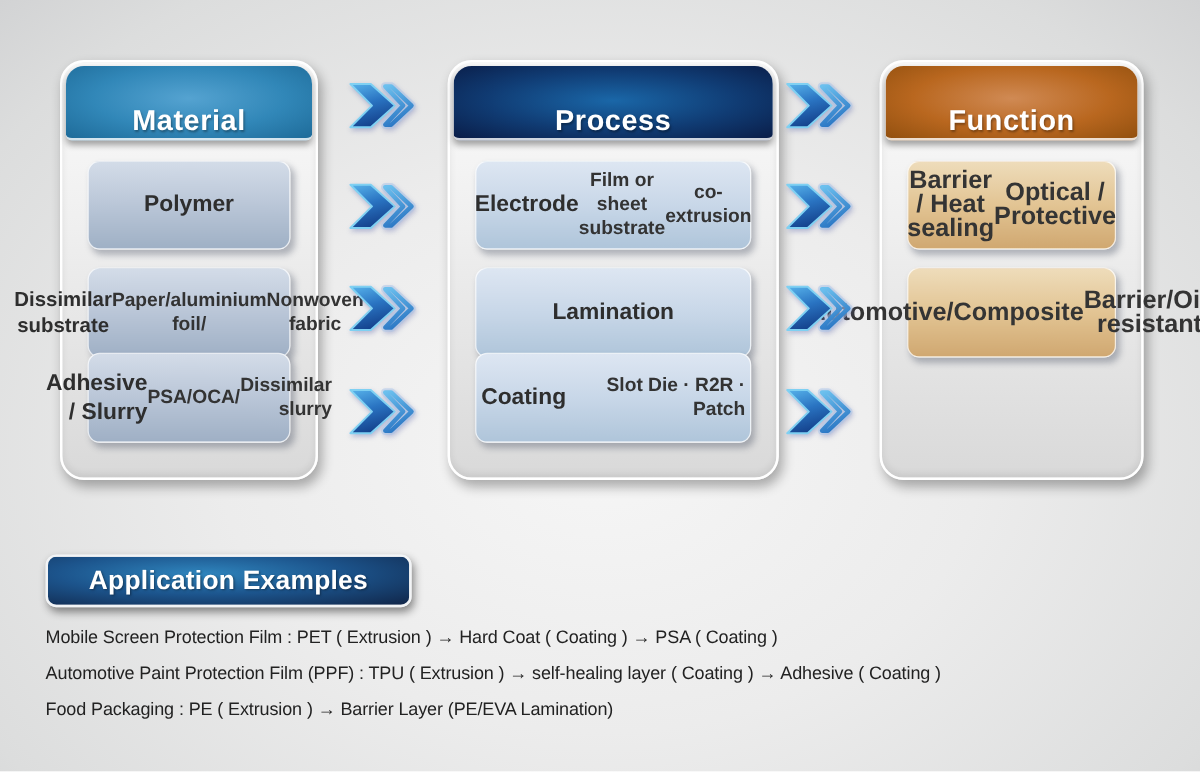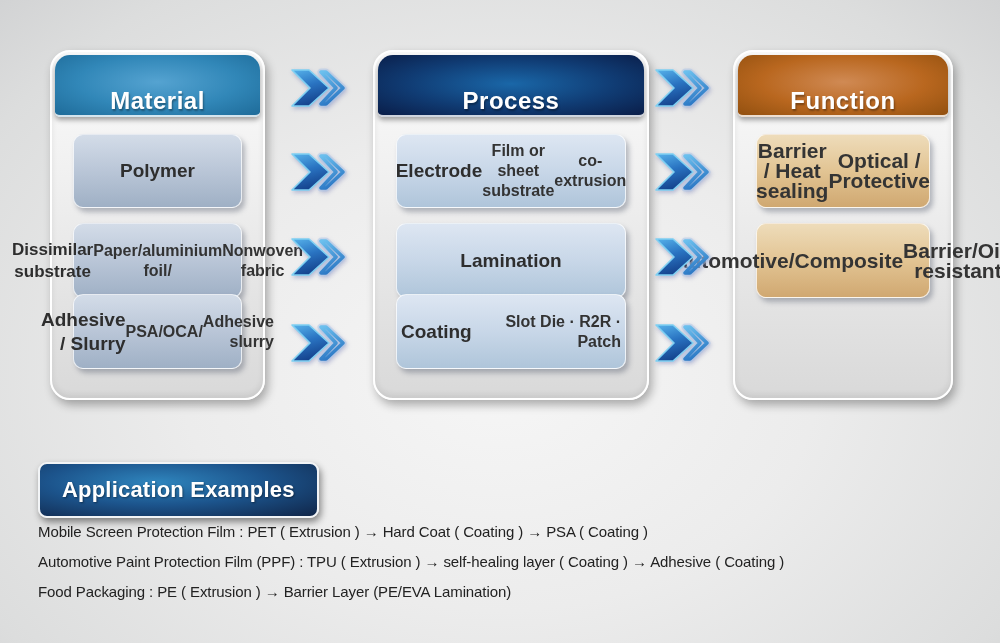--- a/index.html
+++ b/index.html
@@ -56,21 +56,21 @@
   .box-line  { font-size:21px; font-weight:700; color:#343434; line-height:20px; }
 
   
   .chev {
     position:absolute; width:58px; height:40px;
     filter:drop-shadow(1px 2px 2px rgba(90,100,170,.40));
   }
 
   
   .badge {
-    position:absolute; left:38px; top:462px; height:56px; padding:0 22px;
+    position:absolute; left:38px; top:462px; height:44px; padding:0 34px;
     display:flex; align-items:center; justify-content:center;
     border-radius:9px;
     background:radial-gradient(ellipse at 42% 35%, #2f85bd 0%, #1c548c 48%, #102548 100%);
     border:2px solid #f2f4f6;
     box-shadow:2px 4px 7px rgba(0,0,0,.45);
   }
   .badge span {
     color:#fff; font-size:22px; font-weight:700; letter-spacing:.2px;
     text-shadow:1px 1px 2px rgba(0,0,0,.4);
   }
@@ -107,21 +107,21 @@
       <div class="box-title">Polymer</div>
     </div>
     <div class="box box-mat b2">
       <div class="box-title small">Dissimilar substrate</div>
       <div class="box-sub">Paper/aluminium foil/</div>
       <div class="box-sub">Nonwoven fabric</div>
     </div>
     <div class="box box-mat b3">
       <div class="box-title">Adhesive / Slurry</div>
       <div class="box-sub">PSA/OCA/</div>
-      <div class="box-sub">Adhesive slurry</div>
+      <div class="box-sub">Dissimilar slurry</div>
     </div>
   </section>
 
   <section class="panel" style="left:373px; width:276px;">
     <header class="panel-header hdr-process">
       <span>Process</span>
     </header>
     <div class="box box-proc b1">
       <div class="box-title">Electrode</div>
       <div class="box-sub">Film or sheet substrate</div>

